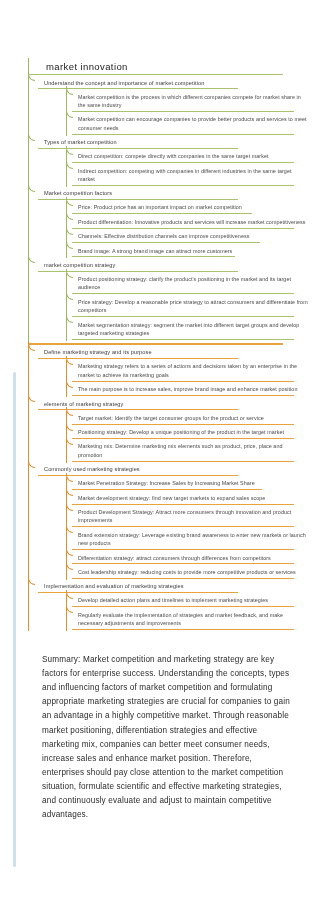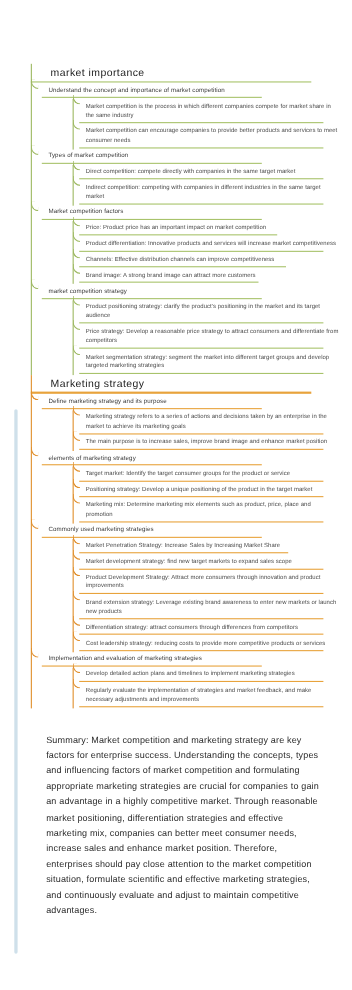--- a/index.html
+++ b/index.html
@@ -199,21 +199,21 @@
       </g>
     </svg>
   </div>
 
   <div class="rail"></div>
 
   <div class="tree" id="tree">
       <div class="group">
         <div class="spine green" style="left: 28px;"></div>
         <div class="n1 green">
-          <div class="n1-label">market importance</div>
+          <div class="n1-label">market innovation</div>
           <div class="underline"></div>
         </div>
         <div class="group">
           <div class="n2 green">
             <div class="elbow green" style="left: -6px; top: -4px;"></div>
             <span class="n2-label">Understand the concept and importance of market competition</span>
             <div class="underline"></div>
           </div>
           <div class="group">
             <div class="spine green" style="left: 66px;"></div>
@@ -301,21 +301,20 @@
               <div class="elbow green" style="left: 0px; top: -4px;"></div>
               <span class="n3-label">Market segmentation strategy: segment the market into different target groups and develop targeted marketing strategies</span>
               <div class="underline" style="width: 222px;"></div>
             </div>
           </div>
         </div>
       </div>
       <div class="group">
         <div class="spine orange" style="left: 28px;"></div>
         <div class="n1 orange">
-          <div class="n1-label">Marketing strategy</div>
           <div class="underline"></div>
         </div>
         <div class="group">
           <div class="n2 orange">
             <div class="elbow orange" style="left: -6px; top: -4px;"></div>
             <span class="n2-label">Define marketing strategy and its purpose</span>
             <div class="underline"></div>
           </div>
           <div class="group">
             <div class="spine orange" style="left: 66px;"></div>

